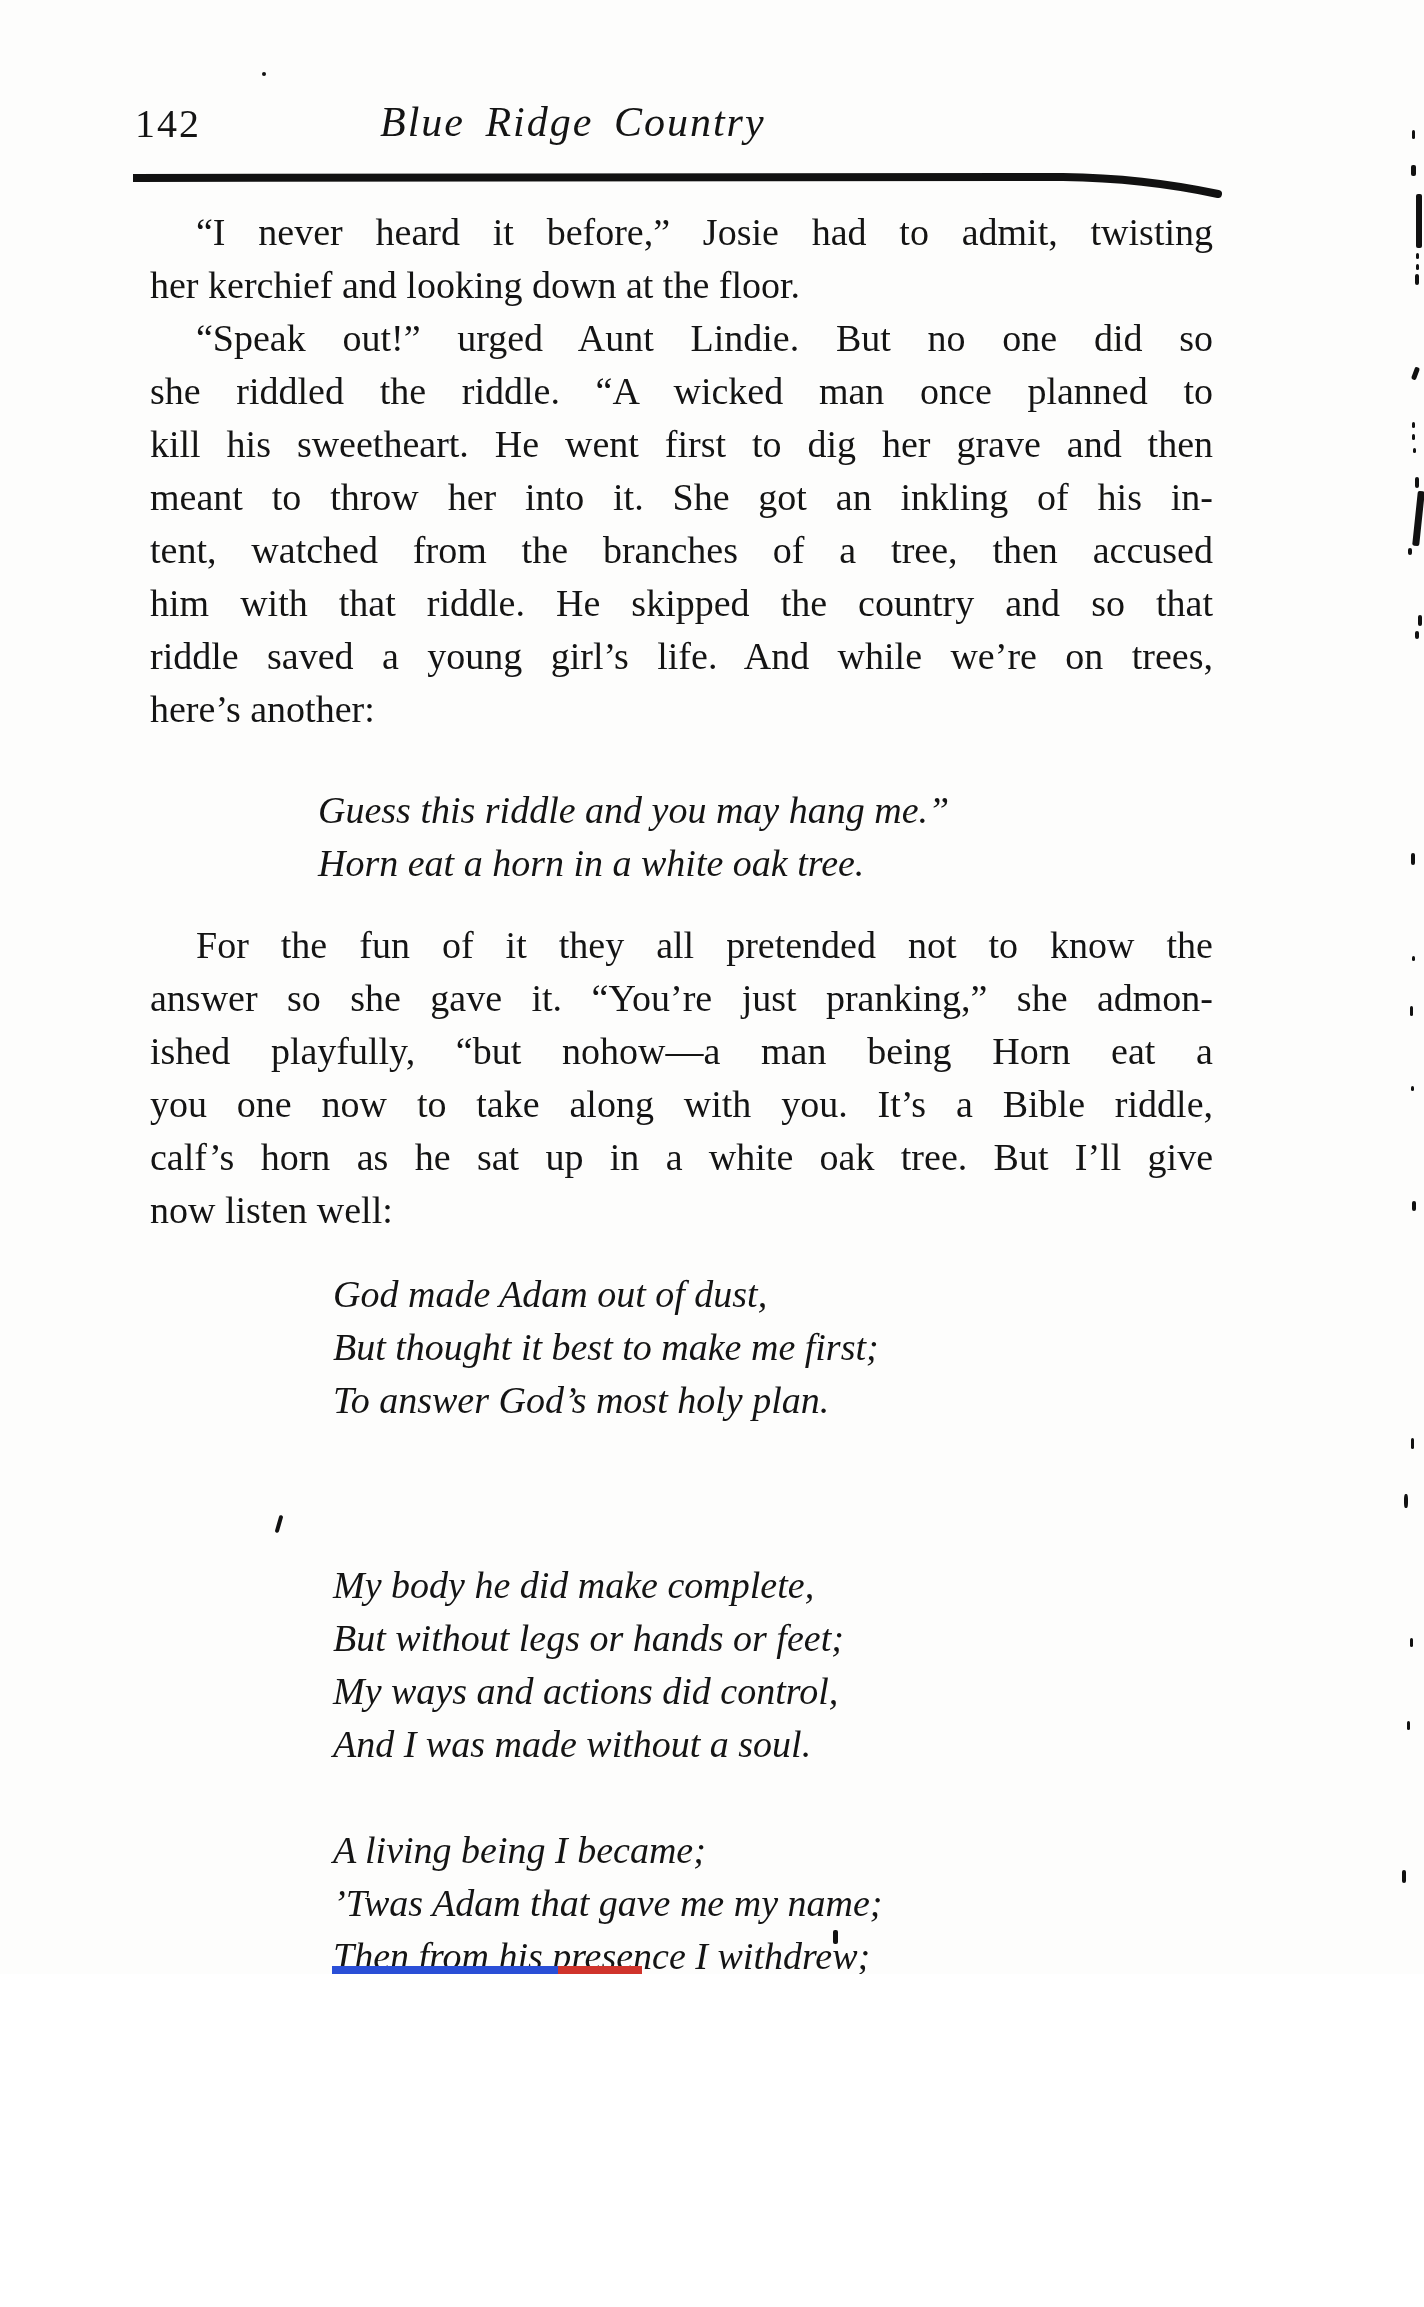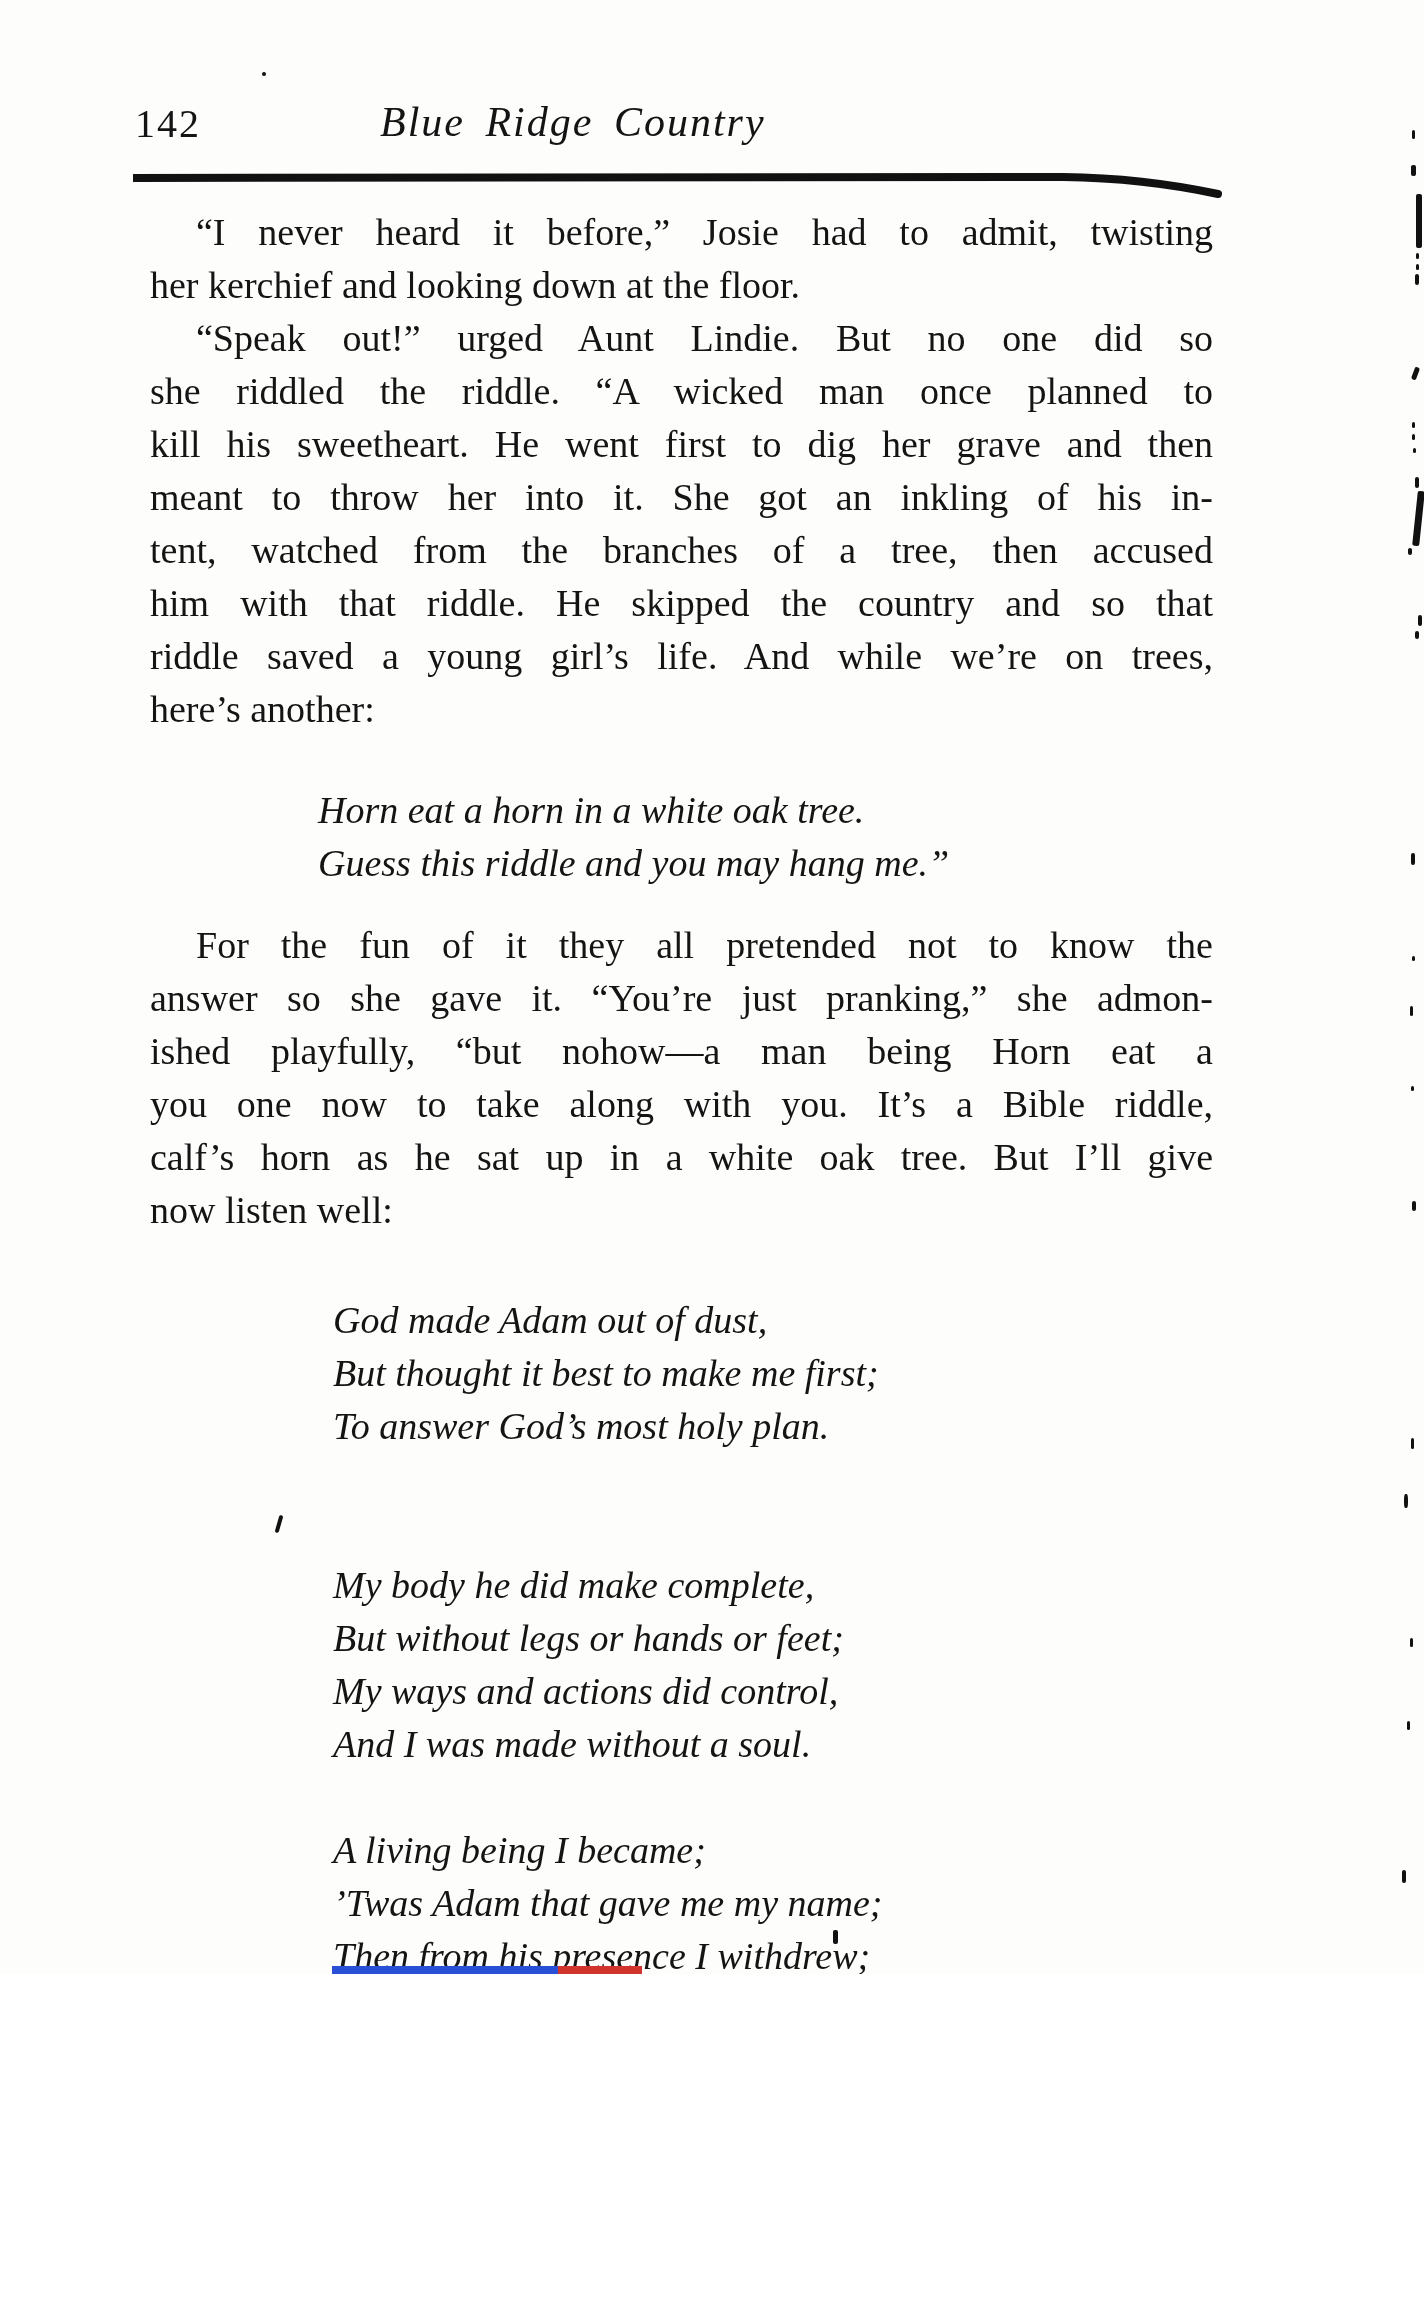--- a/index.html
+++ b/index.html
@@ -69,34 +69,34 @@
     <div class="ln">she riddled the riddle. “A wicked man once planned to</div>
     <div class="ln">kill his sweetheart. He went first to dig her grave and then</div>
     <div class="ln">meant to throw her into it. She got an inkling of his in-</div>
     <div class="ln">tent, watched from the branches of a tree, then accused</div>
     <div class="ln">him with that riddle. He skipped the country and so that</div>
     <div class="ln">riddle saved a young girl’s life. And while we’re on trees,</div>
     <div class="ln end">here’s another:</div>
   </div>
 
   <div class="verse" style="top:784px;left:318px">
+    <div class="vln">Guess this riddle and you may hang me.”</div>
     <div class="vln">Horn eat a horn in a white oak tree.</div>
-    <div class="vln">Guess this riddle and you may hang me.”</div>
   </div>
 
   <div class="para" style="top:919px">
     <div class="ln ind">For the fun of it they all pretended not to know the</div>
     <div class="ln">answer so she gave it. “You’re just pranking,” she admon-</div>
     <div class="ln">ished playfully, “but nohow—a man being Horn eat a</div>
     <div class="ln">you one now to take along with you. It’s a Bible riddle,</div>
     <div class="ln">calf’s horn as he sat up in a white oak tree. But I’ll give</div>
     <div class="ln end">now listen well:</div>
   </div>
 
-  <div class="verse" style="top:1294px;left:333px">
+  <div class="verse" style="top:1268px;left:333px">
     <div class="vln">God made Adam out of dust,</div>
     <div class="vln">But thought it best to make me first;</div>
     <div class="vln">To answer God’s most holy plan.</div>
   </div>
 
   <div class="verse" style="top:1559px;left:333px">
     <div class="vln">My body he did make complete,</div>
     <div class="vln">But without legs or hands or feet;</div>
     <div class="vln">My ways and actions did control,</div>
     <div class="vln">And I was made without a soul.</div>

